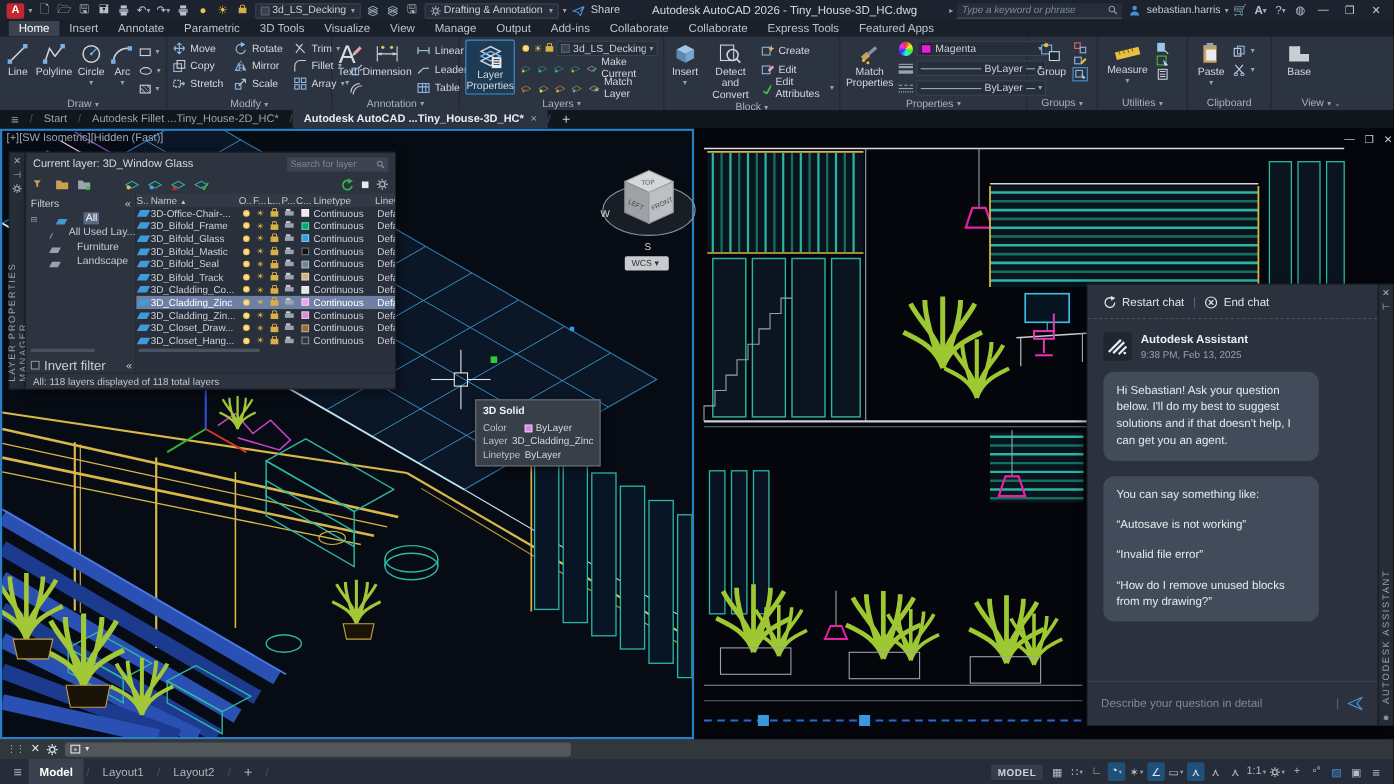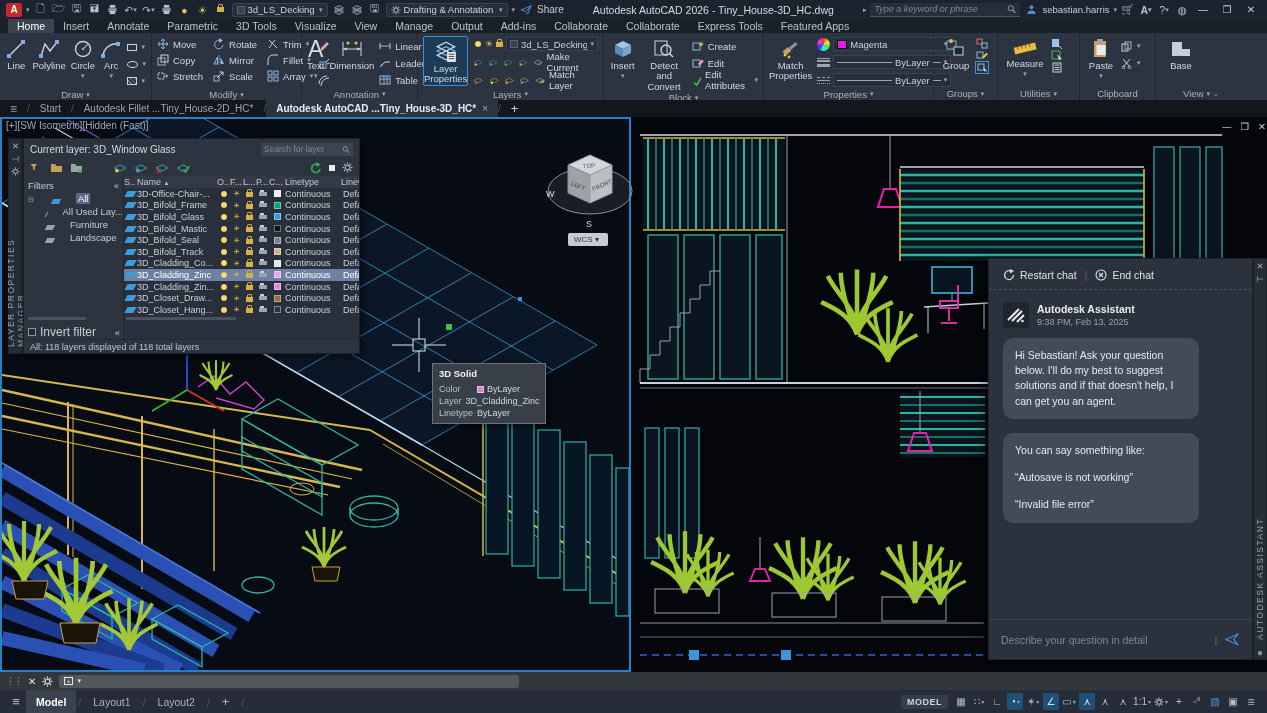--- a/index.html
+++ b/index.html
@@ -1436,20 +1436,21 @@
         <span>
           <div class="as-name">Autodesk Assistant</div>
           <div class="as-time">9:38 PM, Feb 13, 2025</div>
         </span>
       </div>
       <div class="bubble">Hi Sebastian! Ask your question below. I'll do my best to suggest solutions and if that doesn't help, I can get you an agent.</div>
       <div class="bubble">
         <p>You can say something like:</p>
         <p>“Autosave is not working”</p>
         <p>“Invalid file error”</p>
+        <p>“How do I remove unused blocks from my drawing?”</p>
       </div>
     </div>
     <div class="as-input">
       <input placeholder="Describe your question in detail" style="">
       <span class="as-idiv">|</span>
       <svg width="17" height="15" viewBox="0 0 17 15">
           <path d="M1,7.5 L15.5,1 L10,7.5 L15.5,14 Z" fill="none" stroke="#4a90d8" stroke-width="1.3"></path>
         </svg>
     </div>
   </div>

